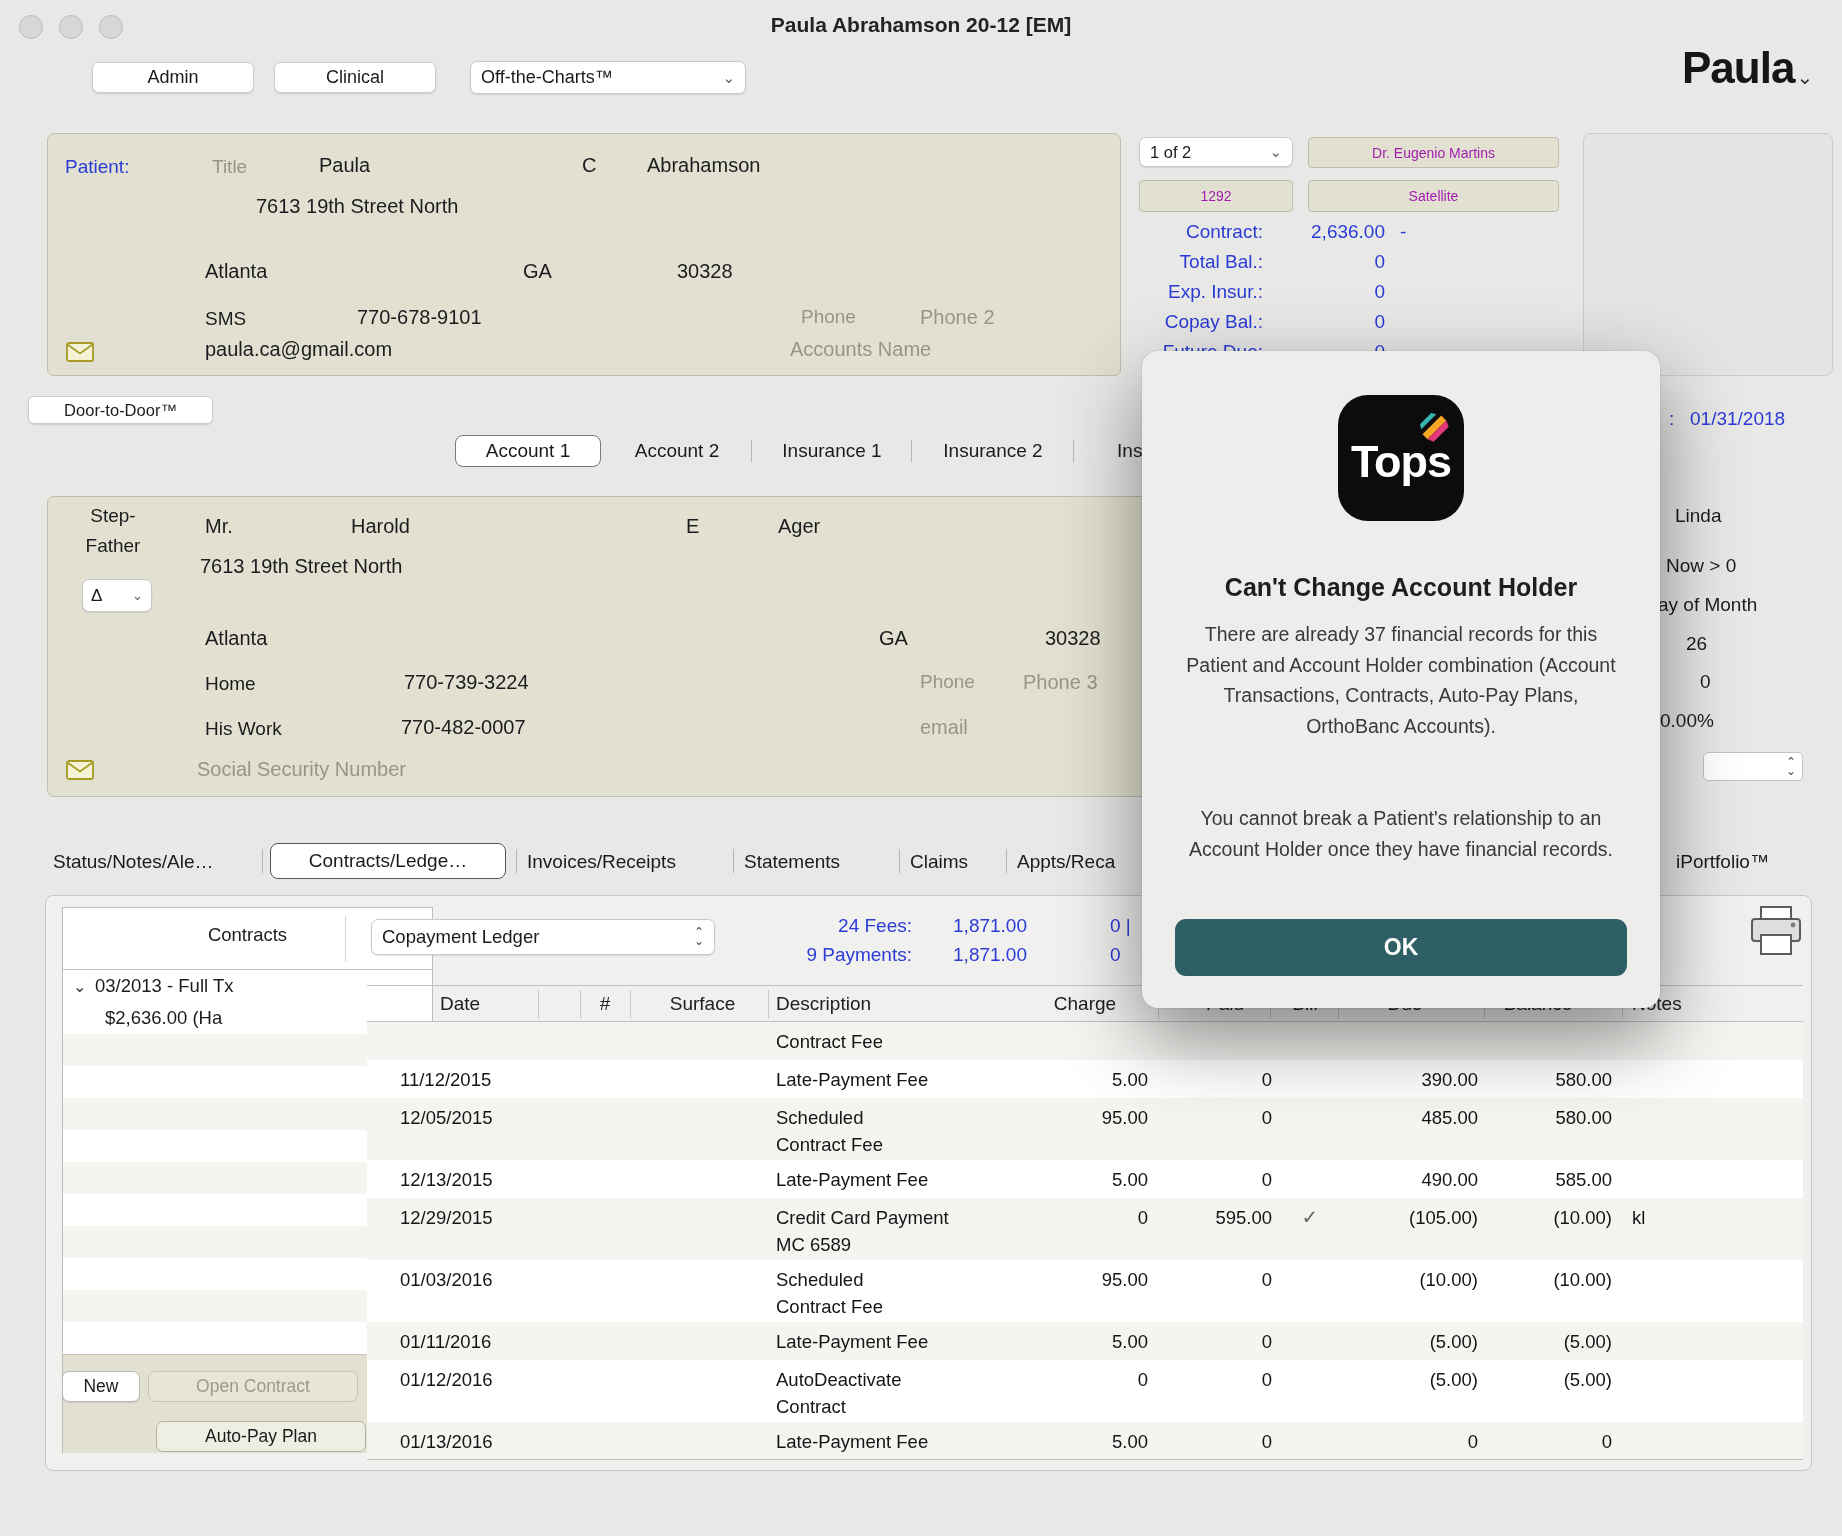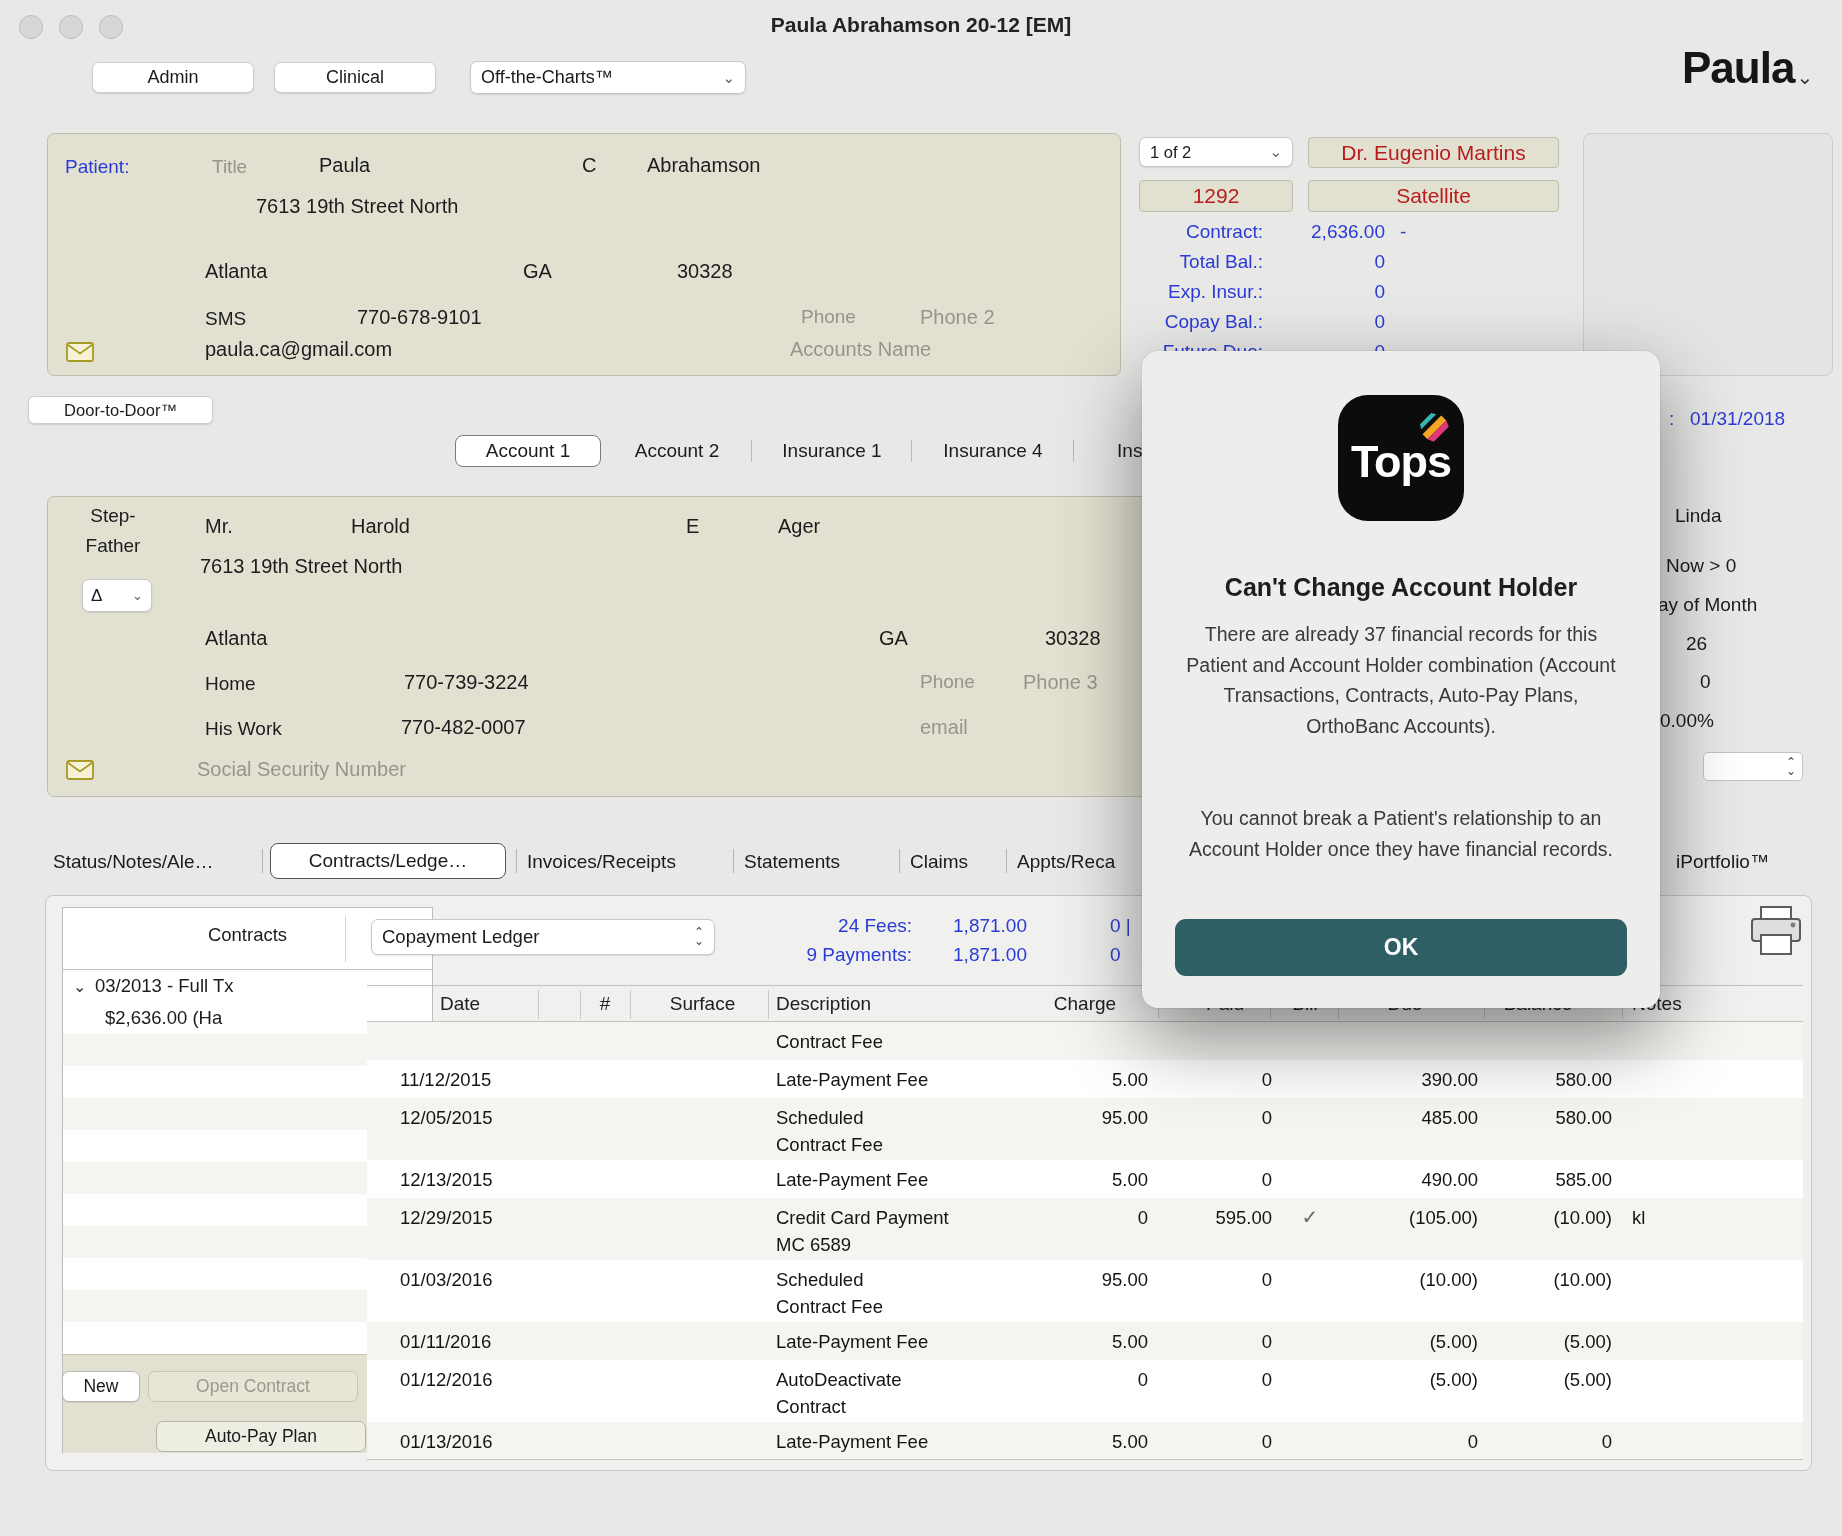--- a/index.html
+++ b/index.html
@@ -23,21 +23,21 @@
   .btn{position:absolute;background:#fff;border:1px solid #cecece;border-radius:7px;font-size:18px;display:flex;align-items:center;justify-content:center;color:#1b1b1d;box-shadow:0 1px 1.5px rgba(0,0,0,.12)}
   .dd{position:absolute;background:#fff;border:1px solid #c8c8c8;border-radius:7px;display:flex;align-items:center;justify-content:space-between;font-size:18px;padding:0 10px;box-shadow:0 1px 1.5px rgba(0,0,0,.1);color:#1b1b1d}
   .chev{color:#5e5e5e;font-size:15px;margin-left:8px}
   .ud{display:flex;flex-direction:column;align-items:center;line-height:9px;font-size:12px;color:#4a4a4a;margin-left:8px}
   .brand{position:absolute;left:1682px;top:46px;display:flex;align-items:flex-end;cursor:default}
   .brand .word{font-size:44px;font-weight:bold;letter-spacing:-1px;color:#161616;line-height:44px}
   .brand .chev{font-size:20px;color:#333;margin-left:2px;line-height:26px}
 
   
   .panel{position:absolute;background:var(--panel-beige,#e2e1d1);border:1px solid var(--panel-beige-border,#bfbeae);border-radius:7px}
-  .fbox{position:absolute;background:var(--panel-beige,#e2e1d1);border:1px solid var(--panel-beige-border,#bfbeae);border-radius:4px;display:flex;align-items:center;justify-content:center;font-size:21px;color:#b91c1c}
+  .fbox{position:absolute;background:var(--panel-beige,#e2e1d1);border:1px solid var(--panel-beige-border,#bfbeae);border-radius:4px;display:flex;align-items:center;justify-content:center;font-size:14px;color:#a21caf}
   .photo{position:absolute;background:#e4e4e3;border:1px solid #cdcdcc;border-radius:8px}
 
   
   .atab{position:absolute;height:32px;display:flex;align-items:center;justify-content:center;font-size:19px;color:#1b1b1d}
   .atab.sel{background:#fff;border:1.5px solid #7b7b7b;border-radius:8px}
   .tsep{position:absolute;width:1px;height:22px;background:#b9b9b8;top:440px}
 
   
   .stab{position:absolute;font-size:19px;color:#1b1b1d;white-space:nowrap}
   .stab.selbox{background:#fff;border:1.5px solid #555;border-radius:8px;display:flex;align-items:center;justify-content:center}
@@ -157,21 +157,21 @@
 
   <div class="photo" style="left:1583px;top:133px;width:250px;height:243px"></div>
 
   <button class="btn" style="left:28px;top:396px;width:185px;height:28px;font-size:16.5px;border-radius:6px">Door-to-Door™</button>
   <span class="lbl blue" style="left:1669px;top:408px">:</span>
   <span class="lbl blue" style="left:1690px;top:408px">01/31/2018</span>
 
   <div class="atab sel" style="left:455px;top:435px;width:146px">Account 1</div>
   <div class="atab" style="left:603px;top:435px;width:148px">Account 2</div>
   <div class="atab" style="left:753px;top:435px;width:158px">Insurance 1</div>
-  <div class="atab" style="left:913px;top:435px;width:160px">Insurance 4</div>
+  <div class="atab" style="left:913px;top:435px;width:160px">Insurance 2</div>
   <div class="atab" style="left:1075px;top:435px;width:120px">Insu</div>
   <div class="tsep" style="left:751px"></div>
   <div class="tsep" style="left:911px"></div>
   <div class="tsep" style="left:1073px"></div>
 
   <div class="panel" style="left:47px;top:496px;width:1513px;height:301px">
     <span class="lbl" style="left:24px;top:8px;width:82px;text-align:center">Step-</span>
     <span class="lbl" style="left:24px;top:38px;width:82px;text-align:center">Father</span>
     <span class="t" style="left:157px;top:18px">Mr.</span>
     <span class="t" style="left:303px;top:18px">Harold</span>

